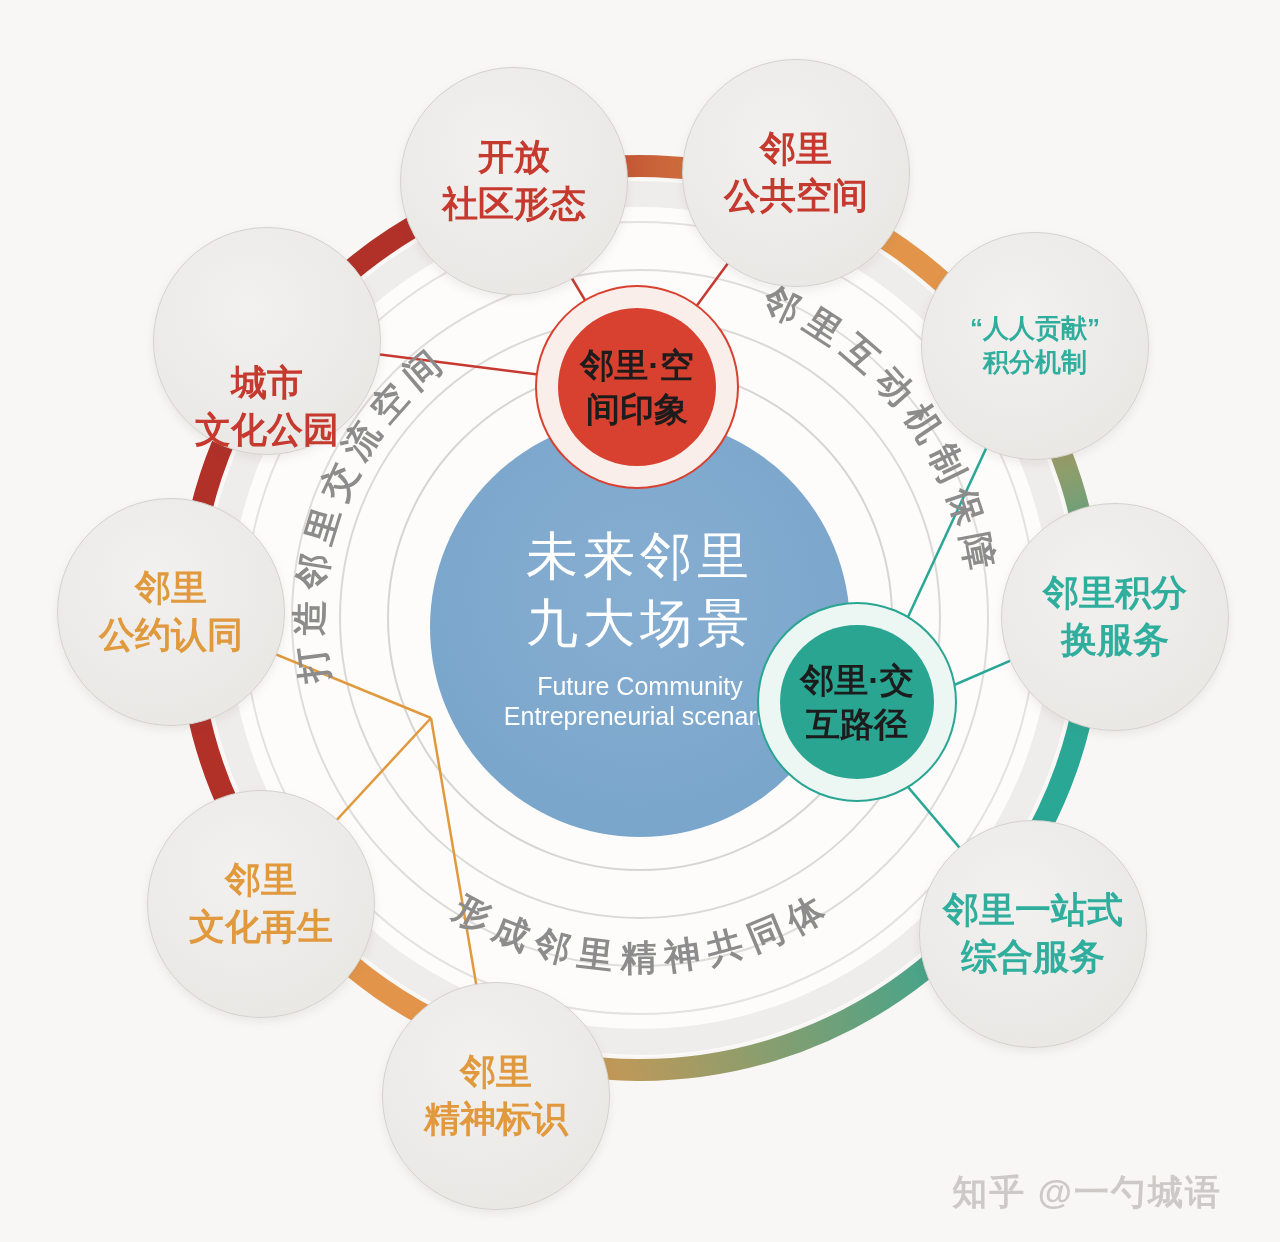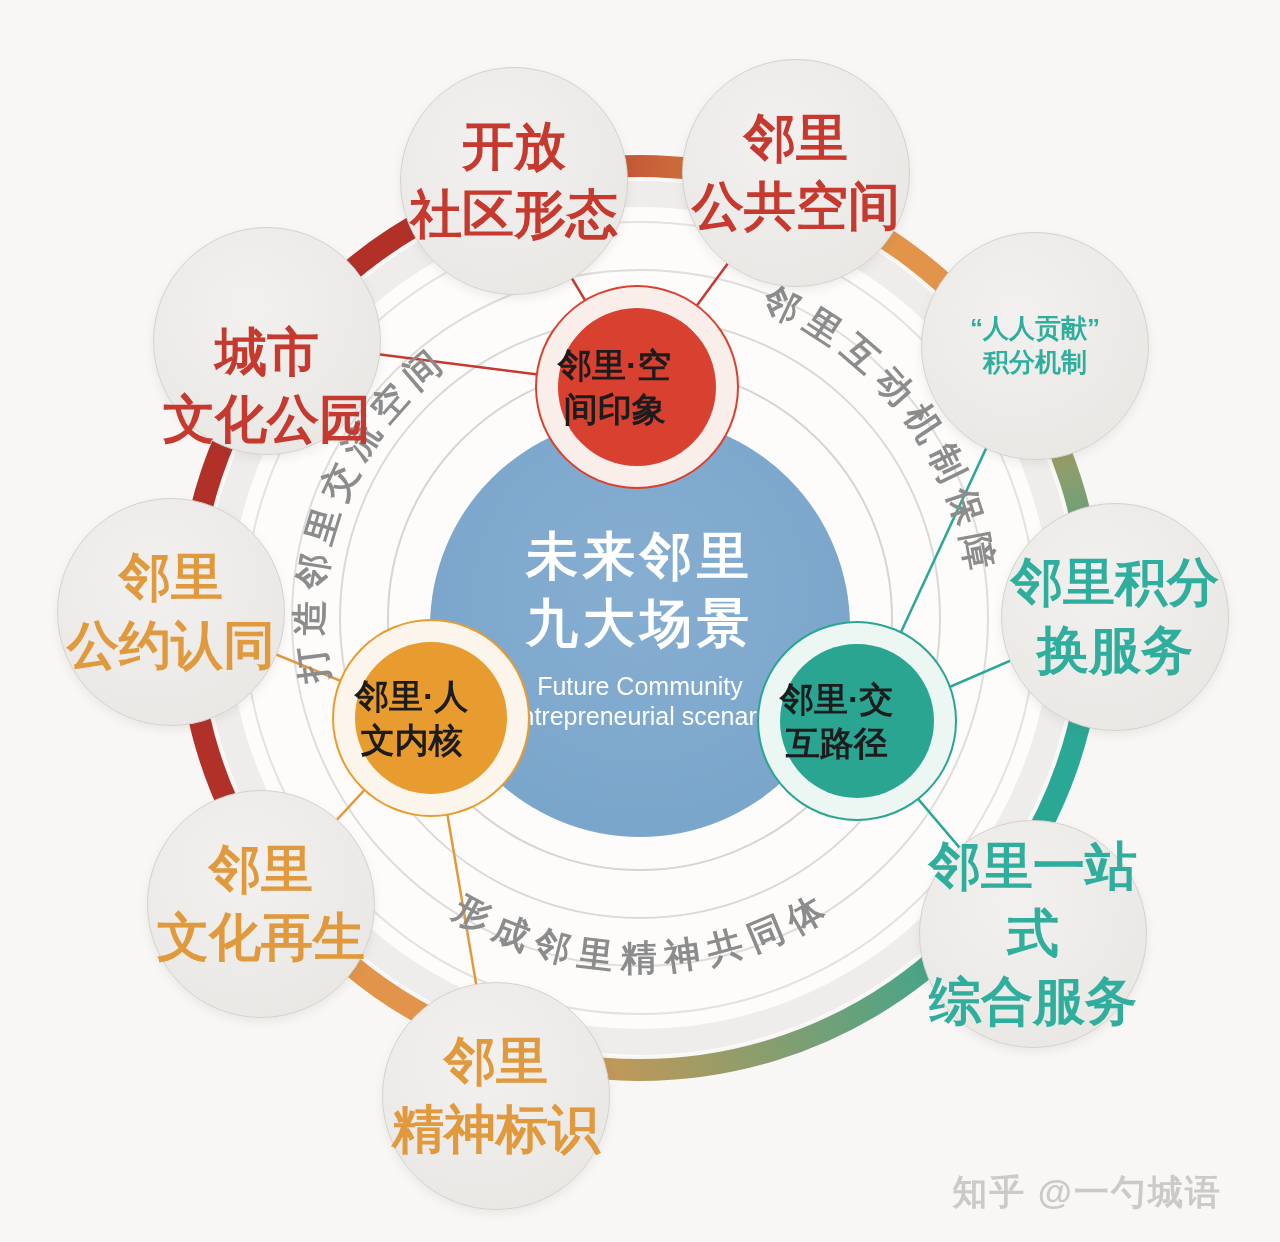--- a/index.html
+++ b/index.html
@@ -29,42 +29,42 @@
   .link-orange{stroke:var(--orange-text);}
   .link-teal{stroke:var(--teal-arc);}
   .curved{font-size:36px;font-weight:bold;letter-spacing:9px;fill:var(--curved-text);}
   
   .center-circle{
     position:absolute;left:430px;top:417px;width:420px;height:420px;border-radius:50%;
     background:radial-gradient(circle at 50% 42%, #86aed1 0%, var(--center-blue) 70%);
     display:flex;flex-direction:column;align-items:center;justify-content:center;
     text-align:center;color:#ffffff;
   }
-  .center-zh{font-size:52px;font-weight:bold;letter-spacing:5px;line-height:1.28;white-space:pre-line;}
+  .center-zh{font-size:52px;font-weight:normal;letter-spacing:5px;line-height:1.28;white-space:pre-line;}
   .center-en{margin-top:14px;font-size:25px;font-weight:normal;line-height:1.2;white-space:pre-line;}
   
   .hub{
     position:absolute;border-radius:50%;
-    display:flex;align-items:center;justify-content:flex-start;text-align:center;
+    display:flex;align-items:center;justify-content:center;text-align:center;
     font-size:34px;font-weight:bold;color:#1c1c1c;line-height:1.3;white-space:pre-line;
   }
   .hub-red{left:558px;top:308px;width:158px;height:158px;background:var(--red-fill);
     box-shadow:0 0 0 21px rgba(253,253,252,.92),0 0 0 23px var(--red-fill);}
   .hub-orange{left:355px;top:642px;width:152px;height:152px;background:var(--orange-fill);
     box-shadow:0 0 0 21px rgba(253,253,252,.92),0 0 0 23px var(--orange-fill);}
-  .hub-teal{left:780px;top:644px;width:154px;height:154px;background:var(--teal-fill);
+  .hub-teal{left:780px;top:625px;width:154px;height:154px;background:var(--teal-fill);
     box-shadow:0 0 0 21px rgba(253,253,252,.92),0 0 0 23px var(--teal-fill);}
   
   .sat{
     position:absolute;width:226px;height:226px;border-radius:50%;
     background:radial-gradient(circle at 42% 35%, #f3f1ef 0%, #eae8e5 75%);
     border:1px solid #d4d1cd;
     box-shadow:0 4px 10px rgba(110,100,90,.10);
     display:flex;align-items:center;justify-content:center;text-align:center;
-    font-weight:bold;font-size:52px;line-height:1.3;white-space:pre-line;
+    font-weight:bold;font-size:36px;line-height:1.3;white-space:pre-line;
   }
   .g-red{color:var(--red-text);}
   .g-orange{color:var(--orange-text);}
   .g-teal{color:var(--teal-text);}
   .sat-1{left:400px;top:67px;}
   .sat-2{left:682px;top:59px;}
   .sat-3{left:921px;top:232px;font-size:26px;}
   .sat-4{left:1001px;top:503px;}
   .sat-5{left:919px;top:820px;}
   .sat-6{left:382px;top:982px;}
@@ -142,24 +142,20 @@
     <div class="center-zh">未来邻里
 九大场景</div>
     <div class="center-en">Future Community
 Entrepreneurial scenario</div>
   </div>
 
   <div class="hub hub-red">
     <span>邻里·空
 间印象</span>
   </div>
-  <div class="hub hub-orange">
-    <span>邻里·人
-文内核</span>
-  </div>
   <div class="hub hub-teal">
     <span>邻里·交
 互路径</span>
   </div>
 
   <div class="sat sat-1 g-red">
     <span>开放
 社区形态</span>
   </div>
   <div class="sat sat-2 g-red">

